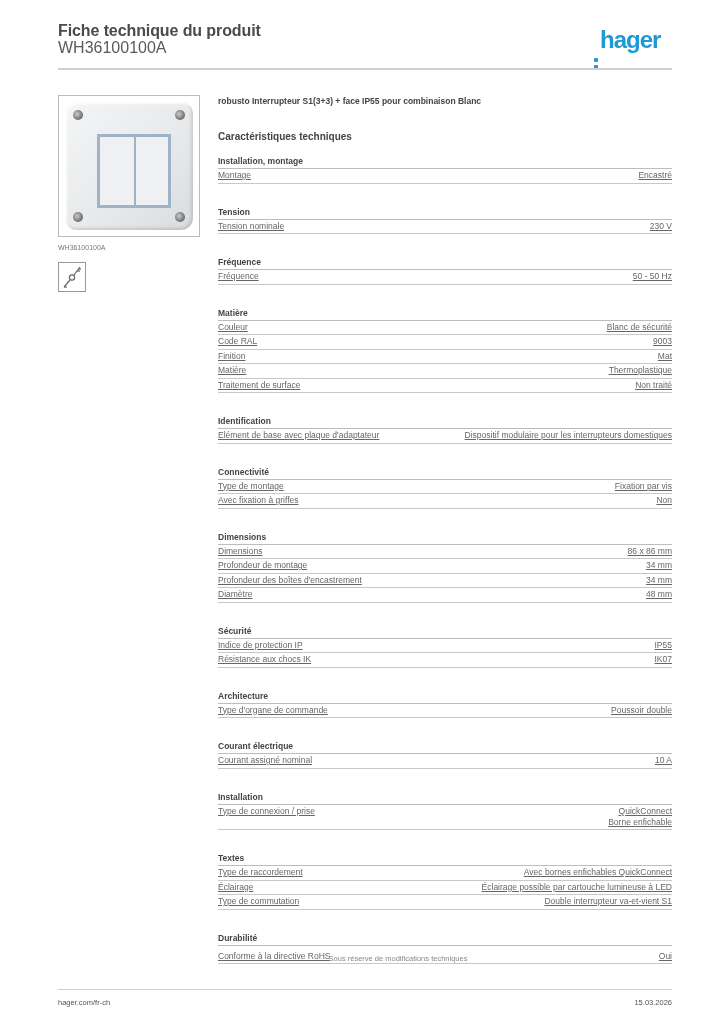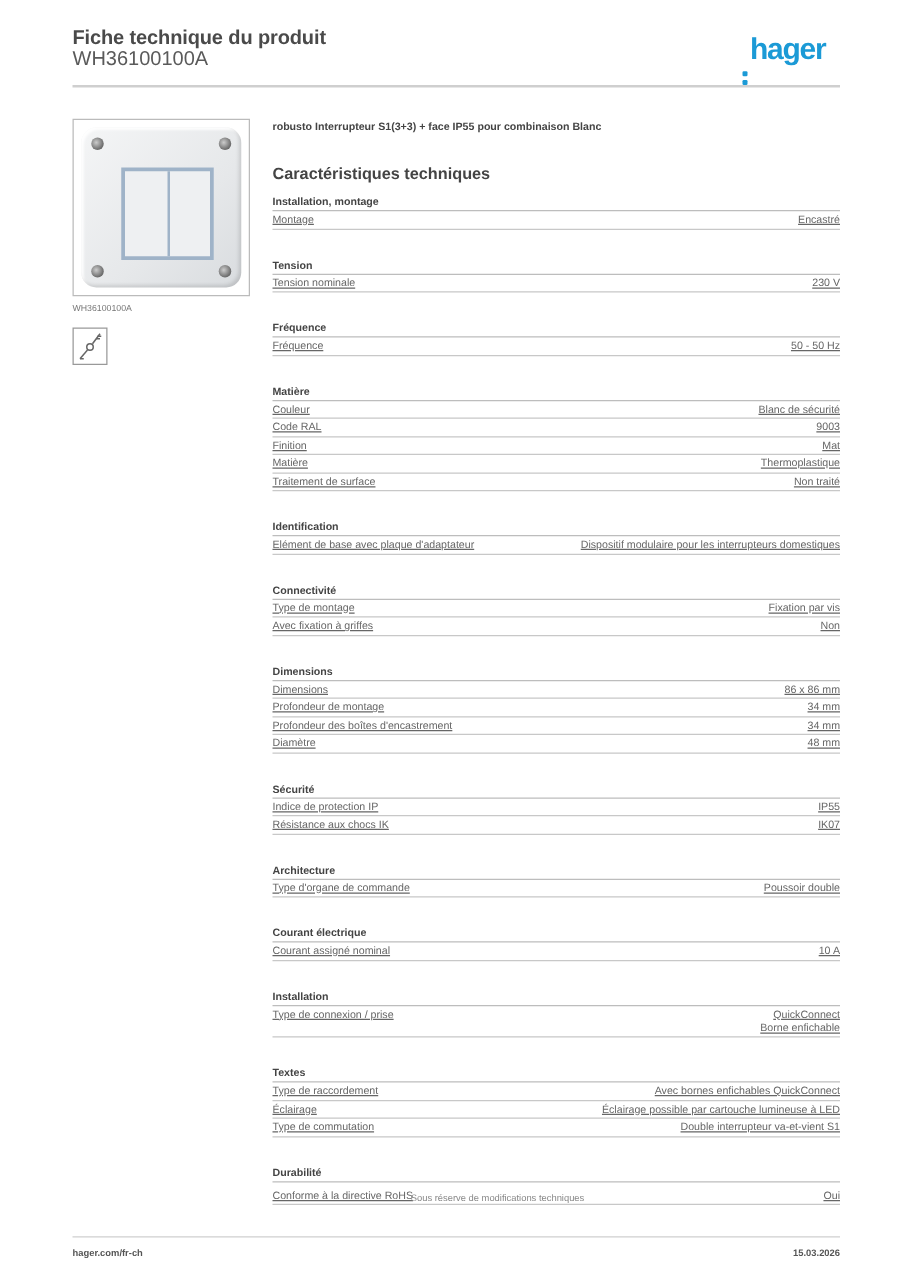--- a/index.html
+++ b/index.html
@@ -17,32 +17,32 @@
            background: linear-gradient(135deg, #f4f5f6 0%, #e6e8ea 60%, #d9dcdf 100%);
            box-shadow: inset -2px -2px 3px rgba(0,0,0,0.12), inset 2px 2px 2px rgba(255,255,255,0.9); }
   .screw { position: absolute; width: 10px; height: 10px; border-radius: 50%;
            background: radial-gradient(circle at 40% 40%, #ccc 0%, #777 60%, #444 100%); }
   .rocker-frame { position: absolute; left: 32px; top: 32px; width: 74px; height: 74px; border: 3px solid #9fb3c8; box-sizing: border-box; background: #eef0f2; }
   .rocker-split { position: absolute; left: 34px; top: 0; width: 2px; height: 68px; background: #9fb3c8; }
   .img-caption { position: absolute; left: 58px; top: 244px; font-size: 7px; color: #777; }
   .sym-box { position: absolute; left: 58px; top: 262px; width: 28px; height: 30px; border: 1px solid #999; box-sizing: border-box; }
 
   .product-name { position: absolute; left: 218px; top: 96px; font-size: 8.5px; font-weight: bold; color: #444; }
-  .section-title { position: absolute; left: 218px; top: 131px; font-size: 13px; font-weight: bold; color: #444; }
+  .section-title { position: absolute; left: 218px; top: 131px; font-size: 10px; font-weight: bold; color: #444; }
 
   .spec-groups { position: absolute; left: 218px; top: 155px; width: 454px; }
   .group { margin-bottom: 22px; }
   .group-head { font-size: 8.5px; font-weight: bold; color: #444; height: 13px; line-height: 12px; border-bottom: 1px solid #bdbdbd; }
   .row { display: flex; justify-content: space-between; font-size: 8.5px; color: #666; line-height: 11px; padding: 1px 0 1.5px 0; border-bottom: 1px solid #c8c8c8; text-decoration: underline; }
   .row .v { text-align: right; }
 
   .hr-bottom { position: absolute; left: 58px; top: 989px; width: 614px; height: 1px; background: #cfcfcf; }
-  .footer-left { position: absolute; left: 58px; top: 998px; font-size: 7.5px; font-weight: bold; color: #555; }
+  .footer-left { position: absolute; left: 58px; top: 998px; font-size: 7.5px; font-weight: normal; color: #555; }
   .footer-center { position: absolute; left: 0; width: 724px; text-align: center; top: 954px; font-size: 7.5px; color: #888; padding-left: 36px; }
-  .footer-right { position: absolute; right: 52px; top: 998px; font-size: 7.5px; font-weight: bold; color: #555; }
+  .footer-right { position: absolute; right: 52px; top: 998px; font-size: 7.5px; font-weight: normal; color: #555; }
 </style>
 </head>
 <body>
 
 <div class="title">Fiche technique du produit</div>
 <div class="subtitle">WH36100100A</div>
 <div class="logo"><span class="colon"><i style="top:10px"></i><i style="top:17px"></i></span><span>hager</span></div>
 <div class="hr-top"></div>
 
 <div class="img-box">

